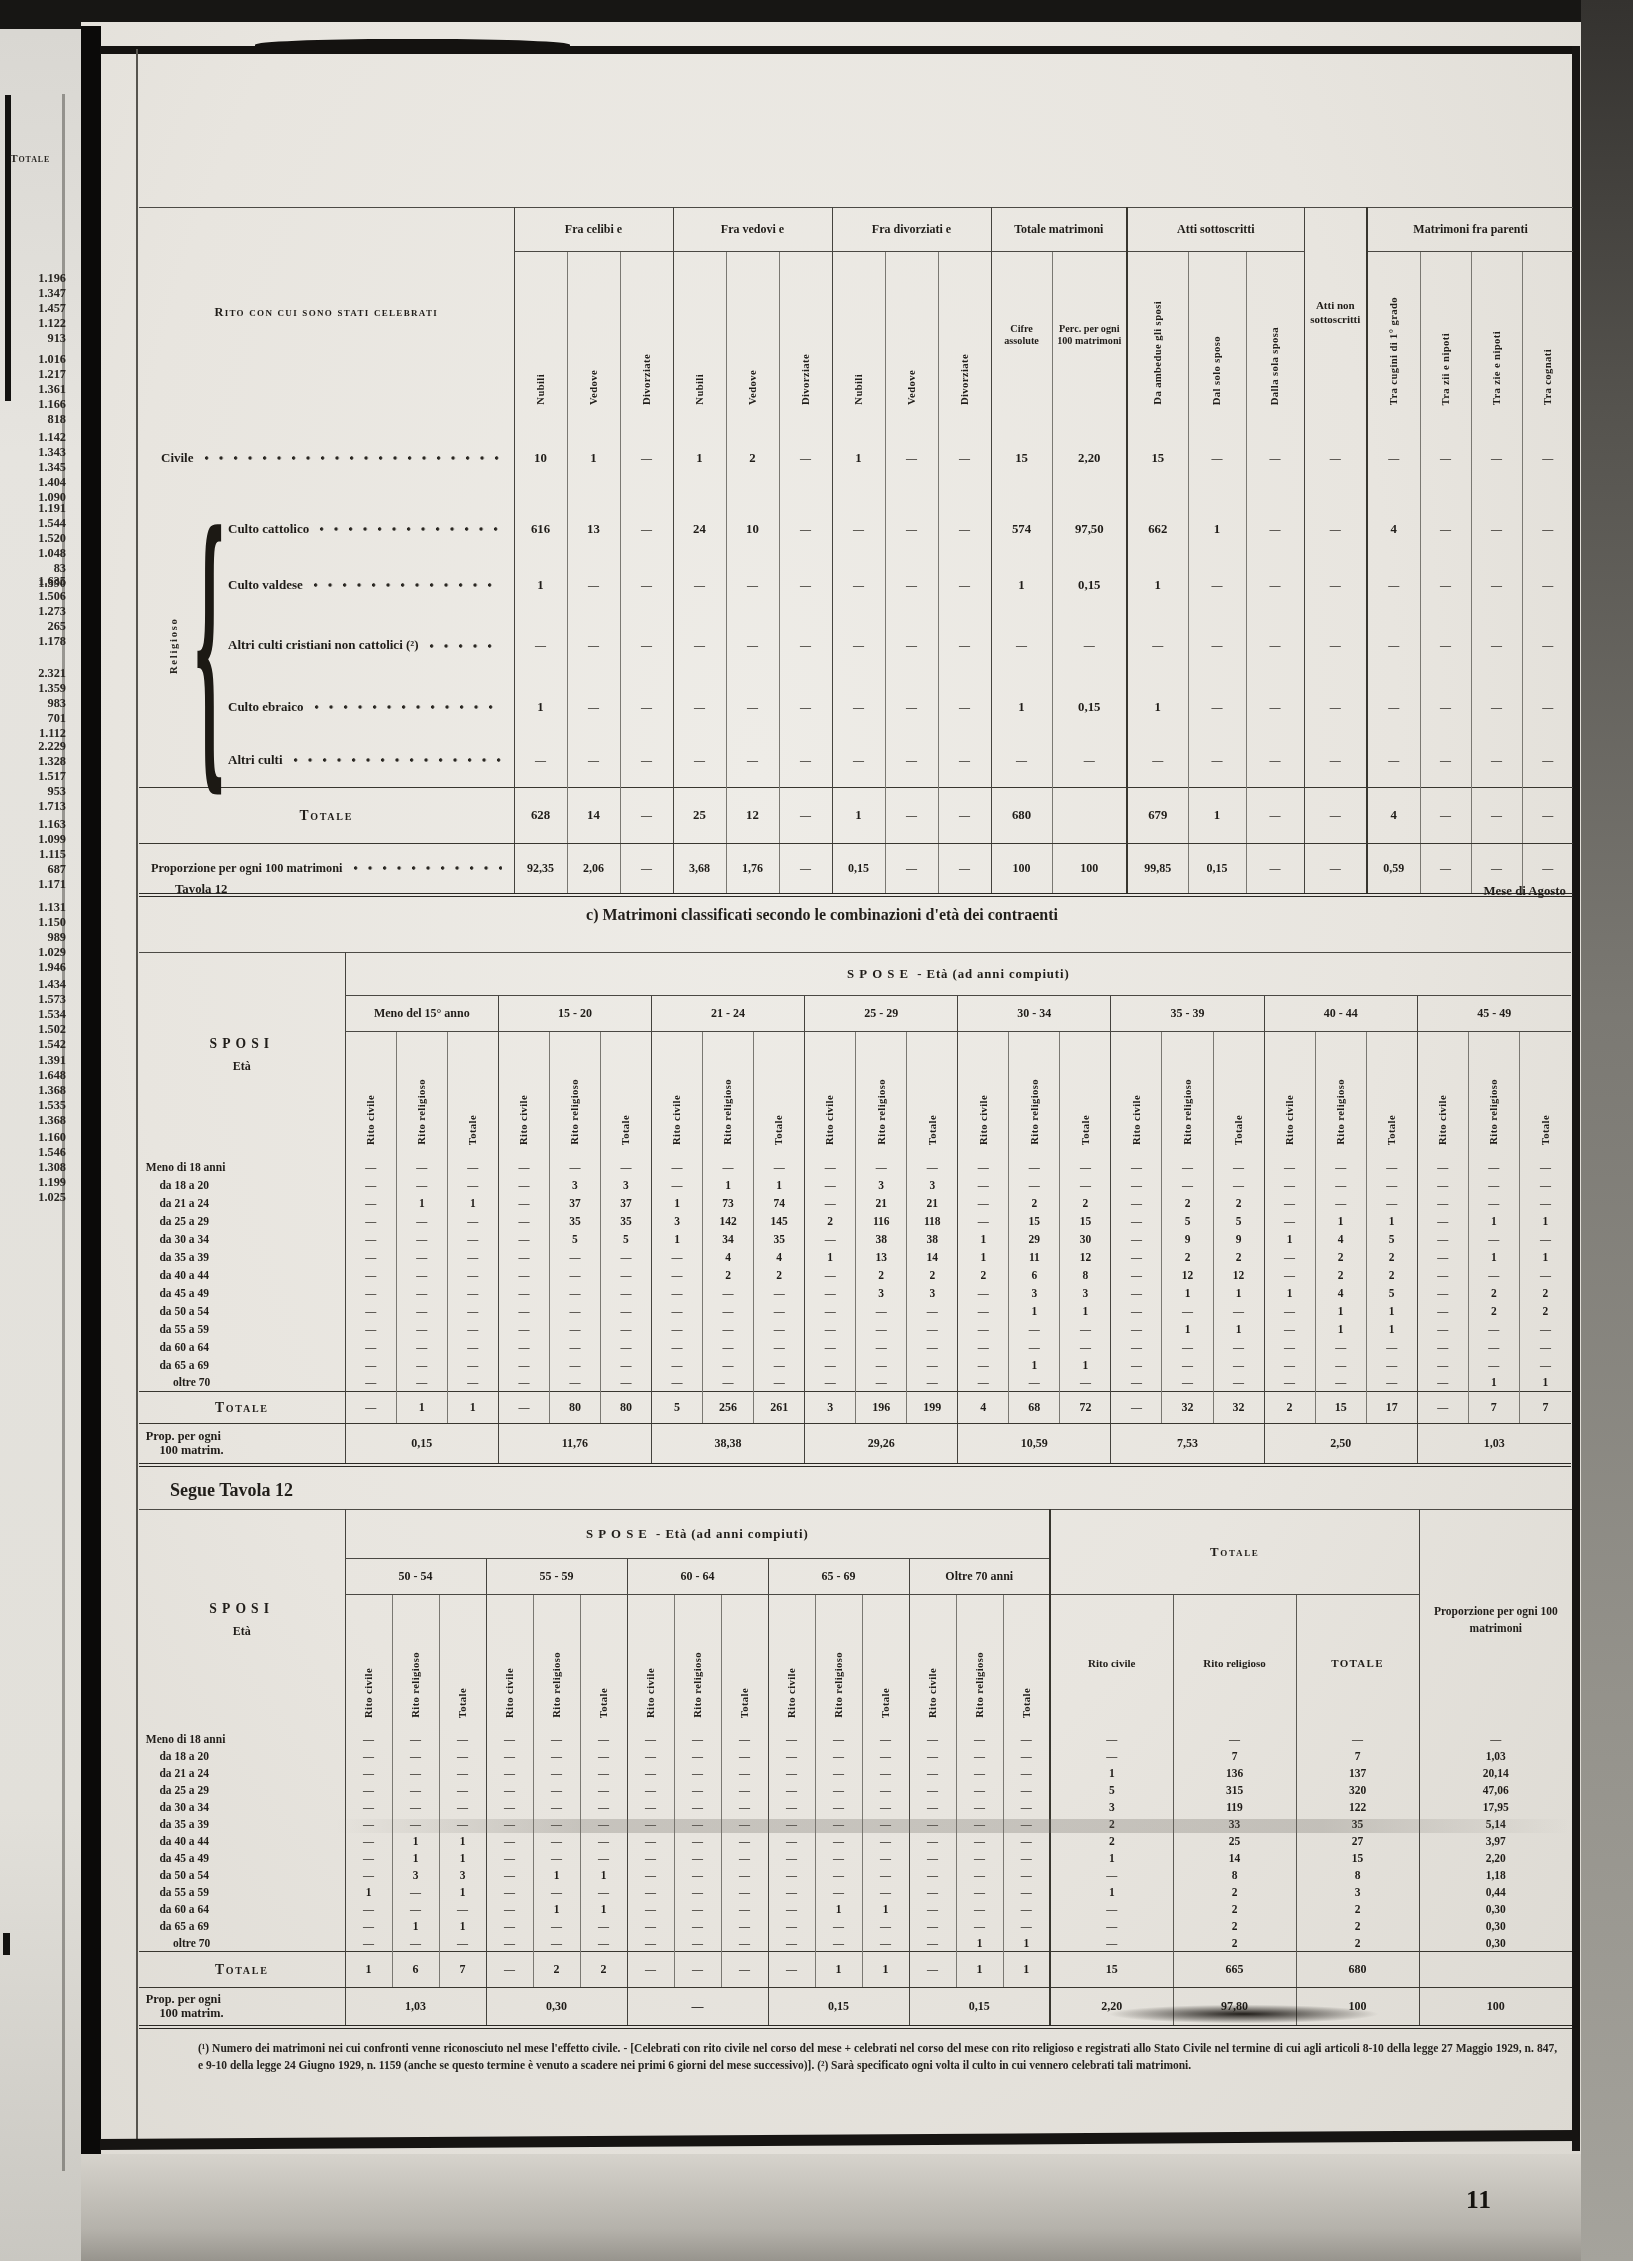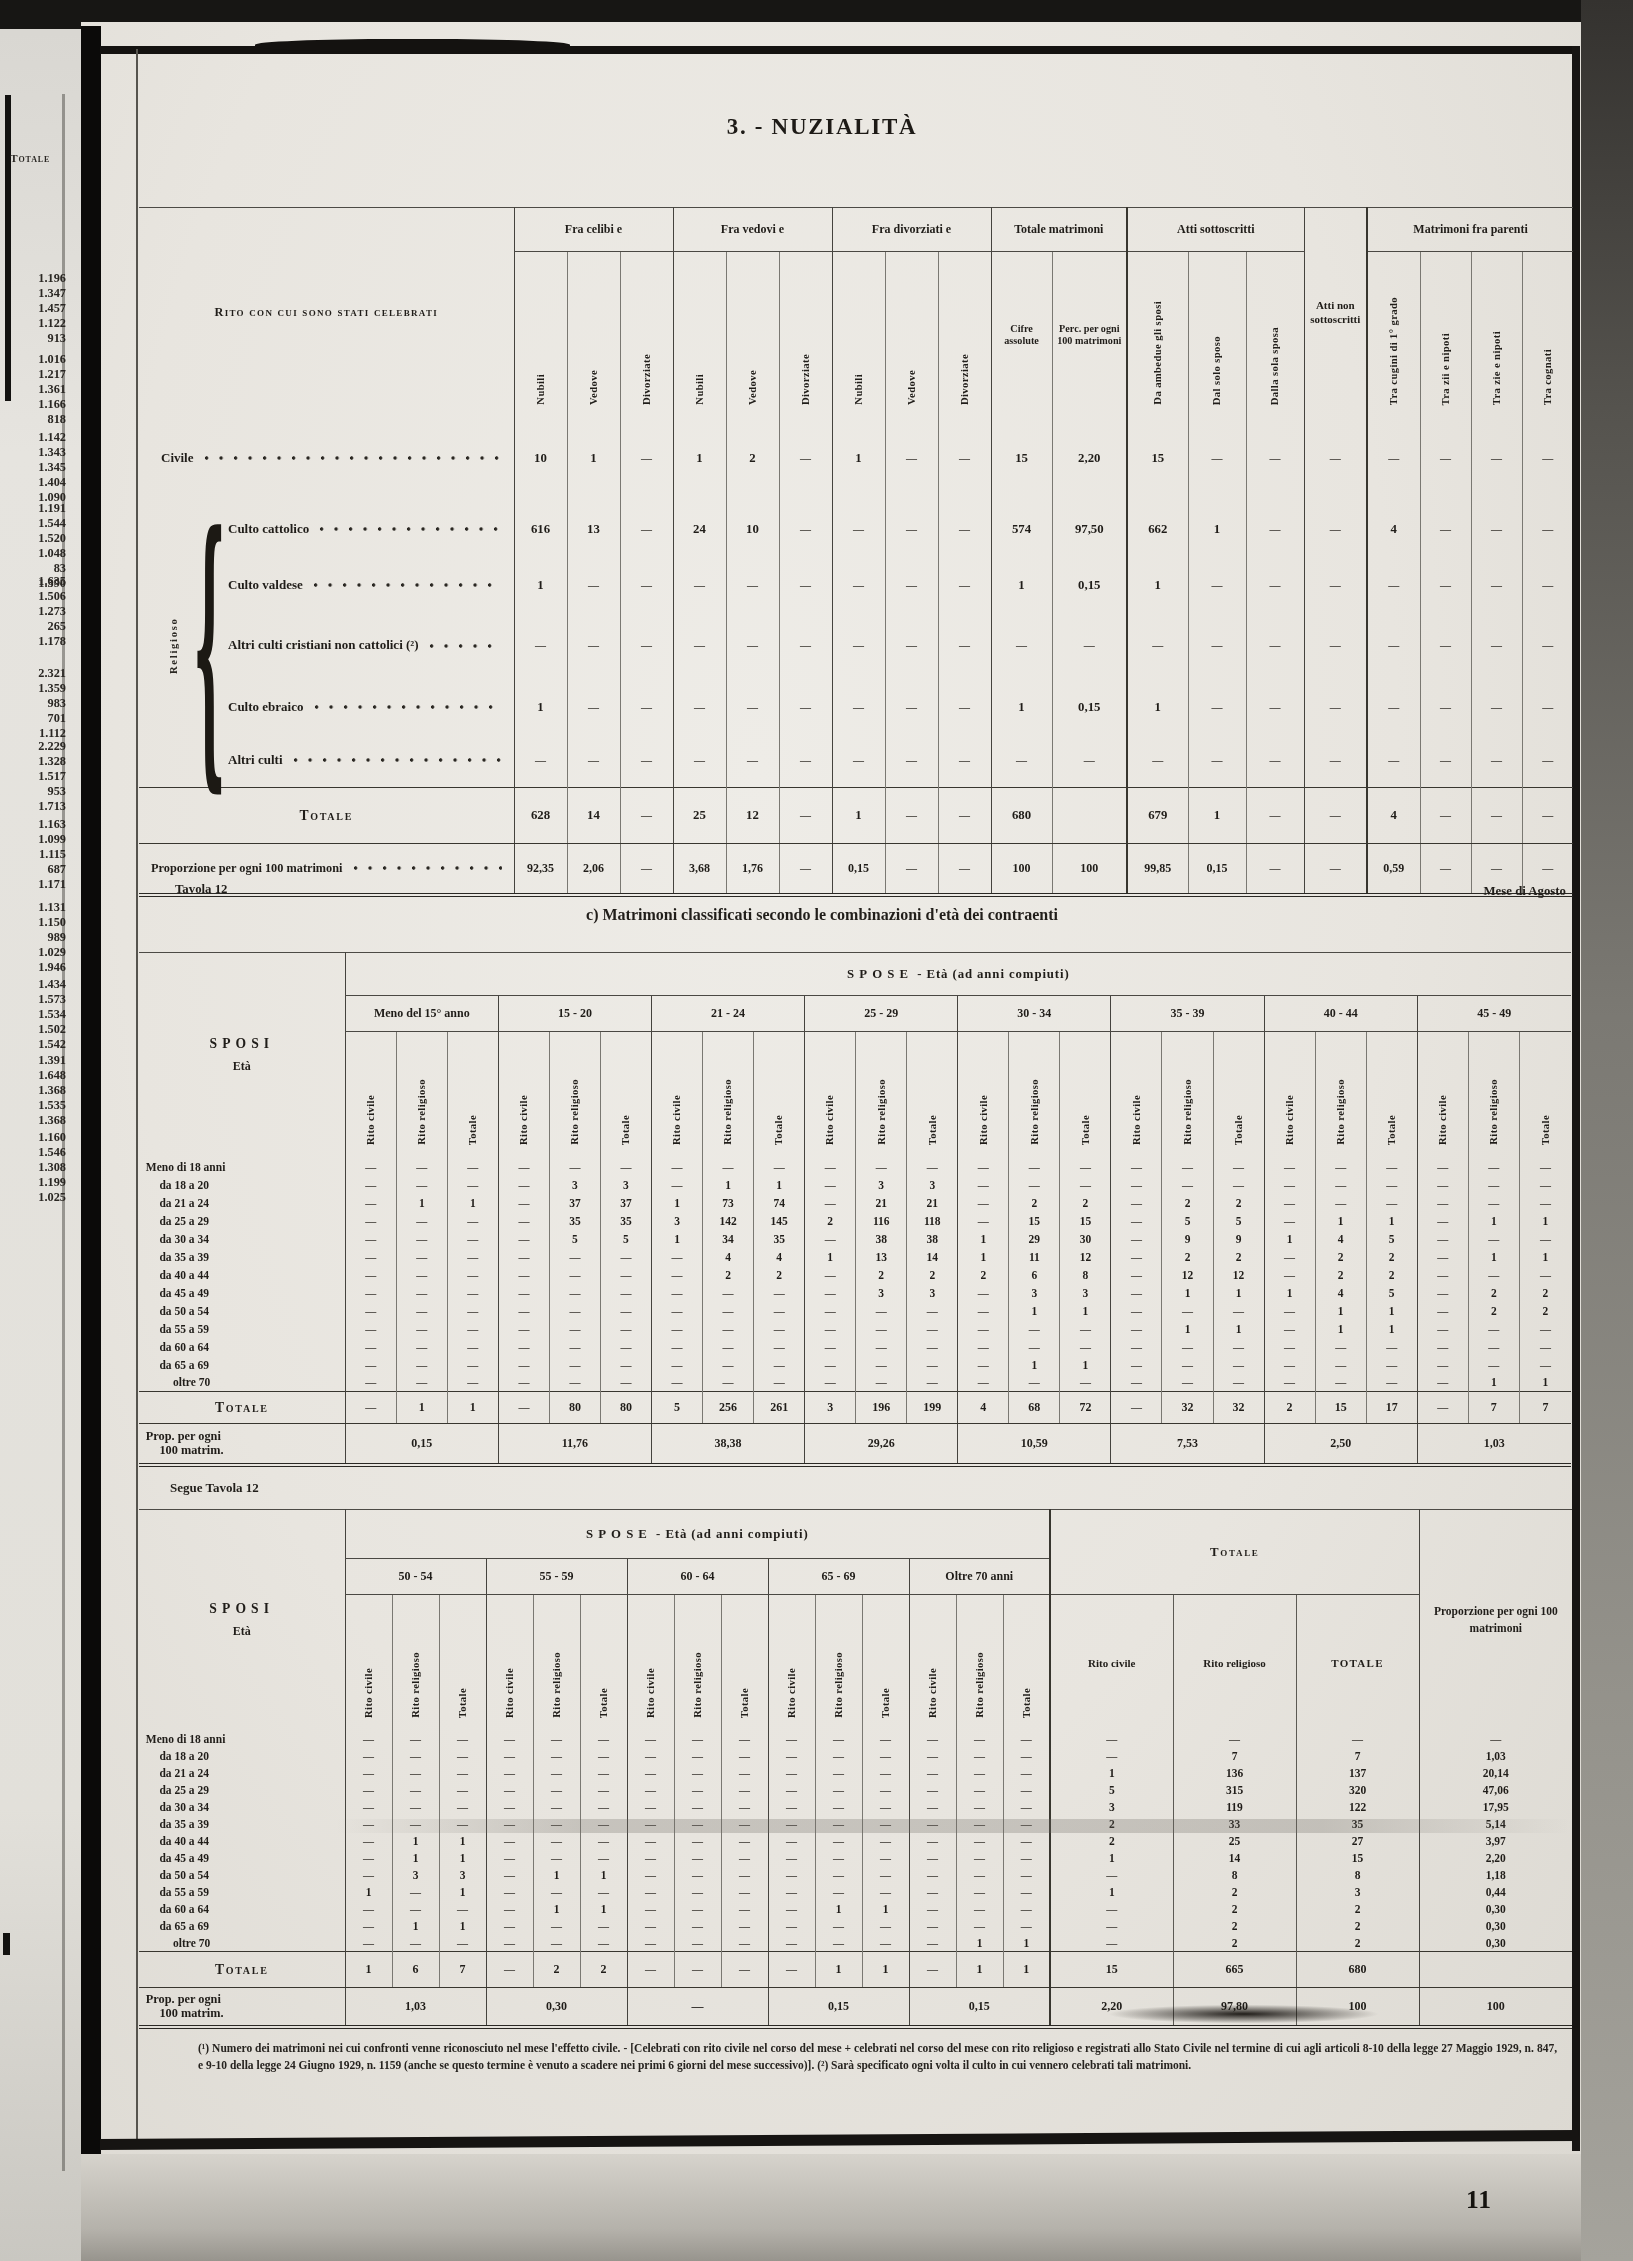--- a/index.html
+++ b/index.html
@@ -30,21 +30,21 @@
     transform:rotate(-0.35deg);transform-origin:left center;}
 
   .title{position:absolute;left:196px;top:114px;width:1252px;text-align:center;
     font-size:23px;font-weight:bold;letter-spacing:1.7px;color:#1d1a16;}
   .subtitle{position:absolute;left:196px;top:158px;width:1252px;text-align:center;
     font-size:17px;font-weight:bold;color:#1d1a16;}
   .tavola{position:absolute;left:175px;top:882px;font-size:12.8px;font-weight:bold;}
   .mese{position:absolute;left:1396px;top:884px;width:170px;text-align:right;font-size:12.8px;font-weight:bold;}
   .ctitle{position:absolute;left:196px;top:906px;width:1252px;text-align:center;
     font-size:16px;font-weight:bold;}
-  .segue{position:absolute;left:170px;top:1480px;font-size:13px;font-weight:bold;}
+  .segue{position:absolute;left:170px;top:1480px;font-size:18px;font-weight:bold;}
   .footnote{position:absolute;left:198px;top:2040px;width:1359px;font-size:11.5px;
     font-weight:bold;line-height:1.5;text-align:justify;color:#26231f;}
   .pagenum{position:absolute;left:1466px;top:2185px;font-size:25.5px;font-weight:bold;color:#15130f;letter-spacing:0.9px;}
 
   
   #margin-label{position:absolute;left:10.2px;top:152px;width:56px;font-size:11px;font-weight:bold;
     font-variant:small-caps;letter-spacing:0.9px;text-align:left;color:#2a2723;}
   .mgroup{position:absolute;left:17px;width:49px;text-align:right;font-size:12.3px;
     font-weight:bold;line-height:15px;color:#2a2723;}
 
@@ -198,21 +198,20 @@
       </div>
       <div class="mgroup" style="top: 1130px;">
         <div>1.160</div>
         <div>1.546</div>
         <div>1.308</div>
         <div>1.199</div>
         <div>1.025</div>
       </div>
     </div>
 
-  <div class="title">3. - NUZIALITÀ</div>
 
   <div id="tableA" class="tblwrap" style="position:absolute;">
       <table>
         <colgroup>
           <col style="width: 375px;">
           <col style="width: 53px;">
           <col style="width: 53px;">
           <col style="width: 53px;">
           <col style="width: 53px;">
           <col style="width: 53px;">

